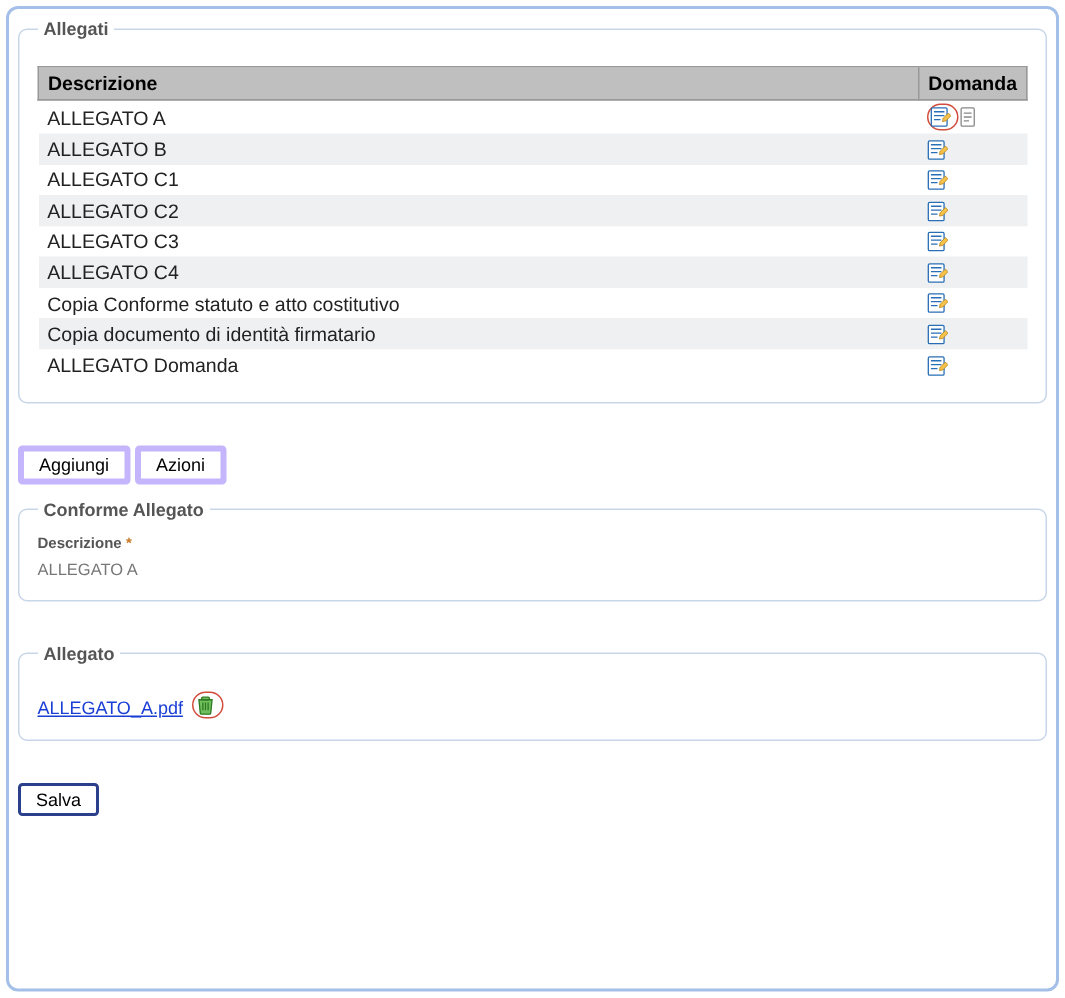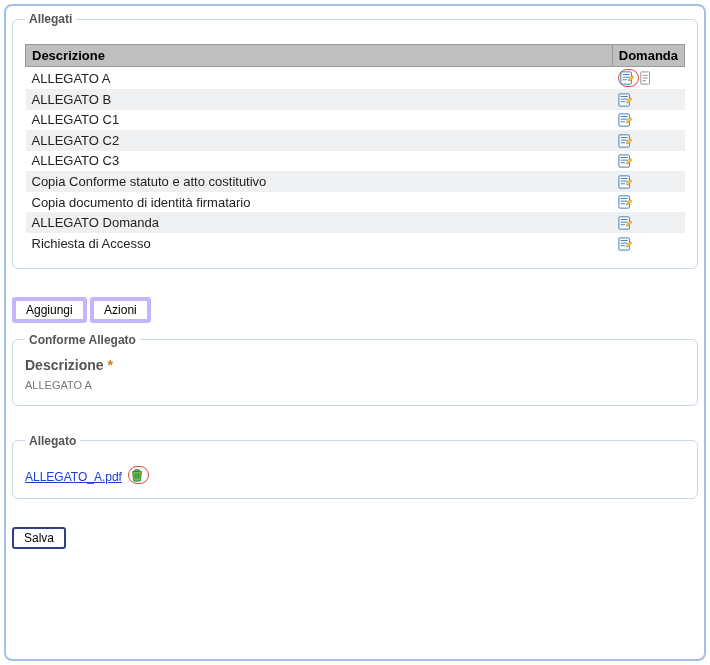--- a/index.html
+++ b/index.html
@@ -71,21 +71,21 @@
     font-family: inherit;
     font-size: 12px;
     padding: 2px 10px;
     border: 4px solid #c4b5fd;
     background: #fff;
     border-radius: 3px;
     cursor: pointer;
   }
   button.primary { border: 2px solid #2b3f8c; }
   .label-small {
-    font-size: 14px;
+    font-size: 10px;
     font-weight: bold;
     color: #555;
     margin-bottom: 4px;
   }
   .req { color: #c97b29; }
   .value-text {
     font-size: 11px;
     color: #777;
     margin-top: 6px;
   }
@@ -158,39 +158,39 @@
                   <use href="#ico-edit"></use>
                 </svg></span></td>
           </tr>
           <tr>
             <td>ALLEGATO C3</td>
             <td class="actions-cell"><span class="icon"><svg width="14" height="16">
                   <use href="#ico-edit"></use>
                 </svg></span></td>
           </tr>
           <tr>
+            <td>ALLEGATO C4</td>
+            <td class="actions-cell"><span class="icon"><svg width="14" height="16">
+                  <use href="#ico-edit"></use>
+                </svg></span></td>
+          </tr>
+          <tr>
             <td>Copia Conforme statuto e atto costitutivo</td>
             <td class="actions-cell"><span class="icon"><svg width="14" height="16">
                   <use href="#ico-edit"></use>
                 </svg></span></td>
           </tr>
           <tr>
             <td>Copia documento di identità firmatario</td>
             <td class="actions-cell"><span class="icon"><svg width="14" height="16">
                   <use href="#ico-edit"></use>
                 </svg></span></td>
           </tr>
           <tr>
             <td>ALLEGATO Domanda</td>
-            <td class="actions-cell"><span class="icon"><svg width="14" height="16">
-                  <use href="#ico-edit"></use>
-                </svg></span></td>
-          </tr>
-          <tr>
-            <td>Richiesta di Accesso</td>
             <td class="actions-cell"><span class="icon"><svg width="14" height="16">
                   <use href="#ico-edit"></use>
                 </svg></span></td>
           </tr>
         </tbody>
     </table>
   </fieldset>
 
   <div class="btnbar">
     <button>Aggiungi</button>

